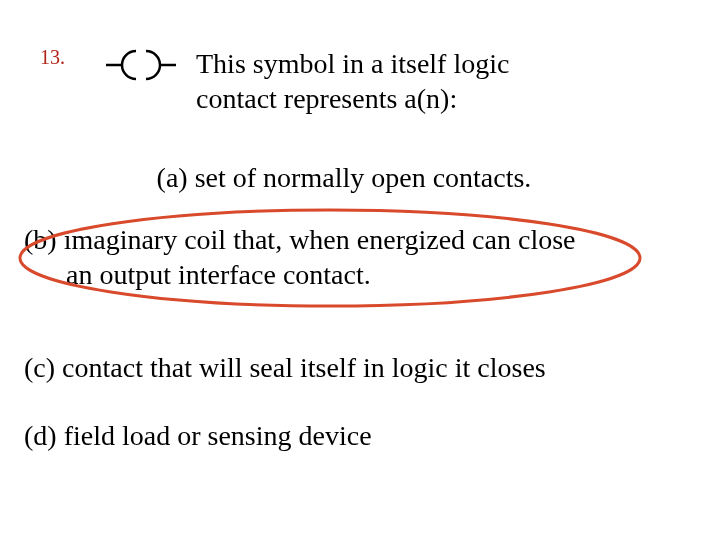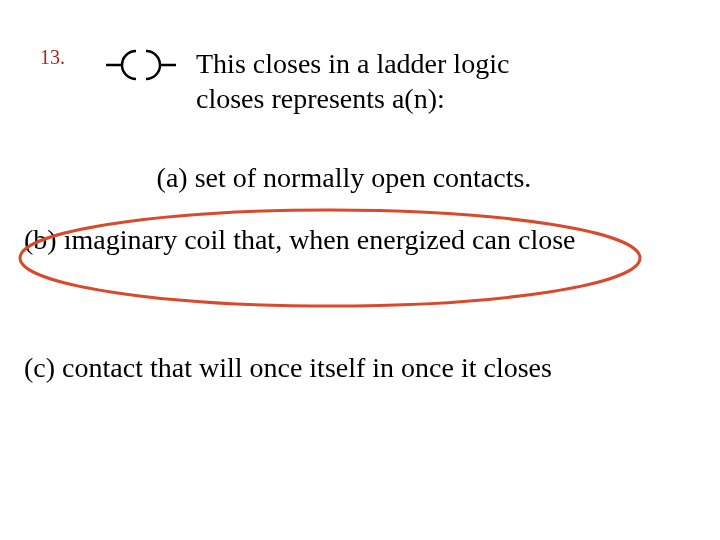--- a/index.html
+++ b/index.html
@@ -65,32 +65,34 @@
   <div class="coil-symbol">
     <svg width="70" height="34" viewBox="0 0 70 34">
       <line x1="0" y1="17" x2="16" y2="17" stroke="#000" stroke-width="2.5"></line>
       <path d="M 30 3 A 14 14 0 0 0 30 31" fill="none" stroke="#000" stroke-width="2.5"></path>
       <path d="M 40 3 A 14 14 0 0 1 40 31" fill="none" stroke="#000" stroke-width="2.5"></path>
       <line x1="54" y1="17" x2="70" y2="17" stroke="#000" stroke-width="2.5"></line>
     </svg>
   </div>
 
   <div class="stem">
-    <span>This closes in a ladder logic</span><br>
-    <span>closes represents a(n):</span>
+    <span>This symbol in a itself logic</span><br>
+    <span>contact represents a(n):</span>
   </div>
 
   <div class="option opt-a">(a) set  of normally open contacts.</div>
 
   <div class="option opt-b">
     <span>(b) imaginary coil that, when energized can close</span>
+    <span class="opt-indent">an output interface contact.</span>
   </div>
 
-  <div class="option opt-c">(c) contact that will once itself in once it closes</div>
+  <div class="option opt-c">(c) contact that will seal itself in logic it closes</div>
 
+  <div class="option opt-d">(d) field load or sensing device</div>
 
   <div class="highlight-ellipse">
     <svg width="660" height="120" viewBox="0 0 660 120">
       <ellipse cx="320" cy="58" rx="310" ry="48" fill="none" stroke-width="3" stroke="#d84a2b"></ellipse>
     </svg>
   </div>
 
 </div>
 
 </body></html>

